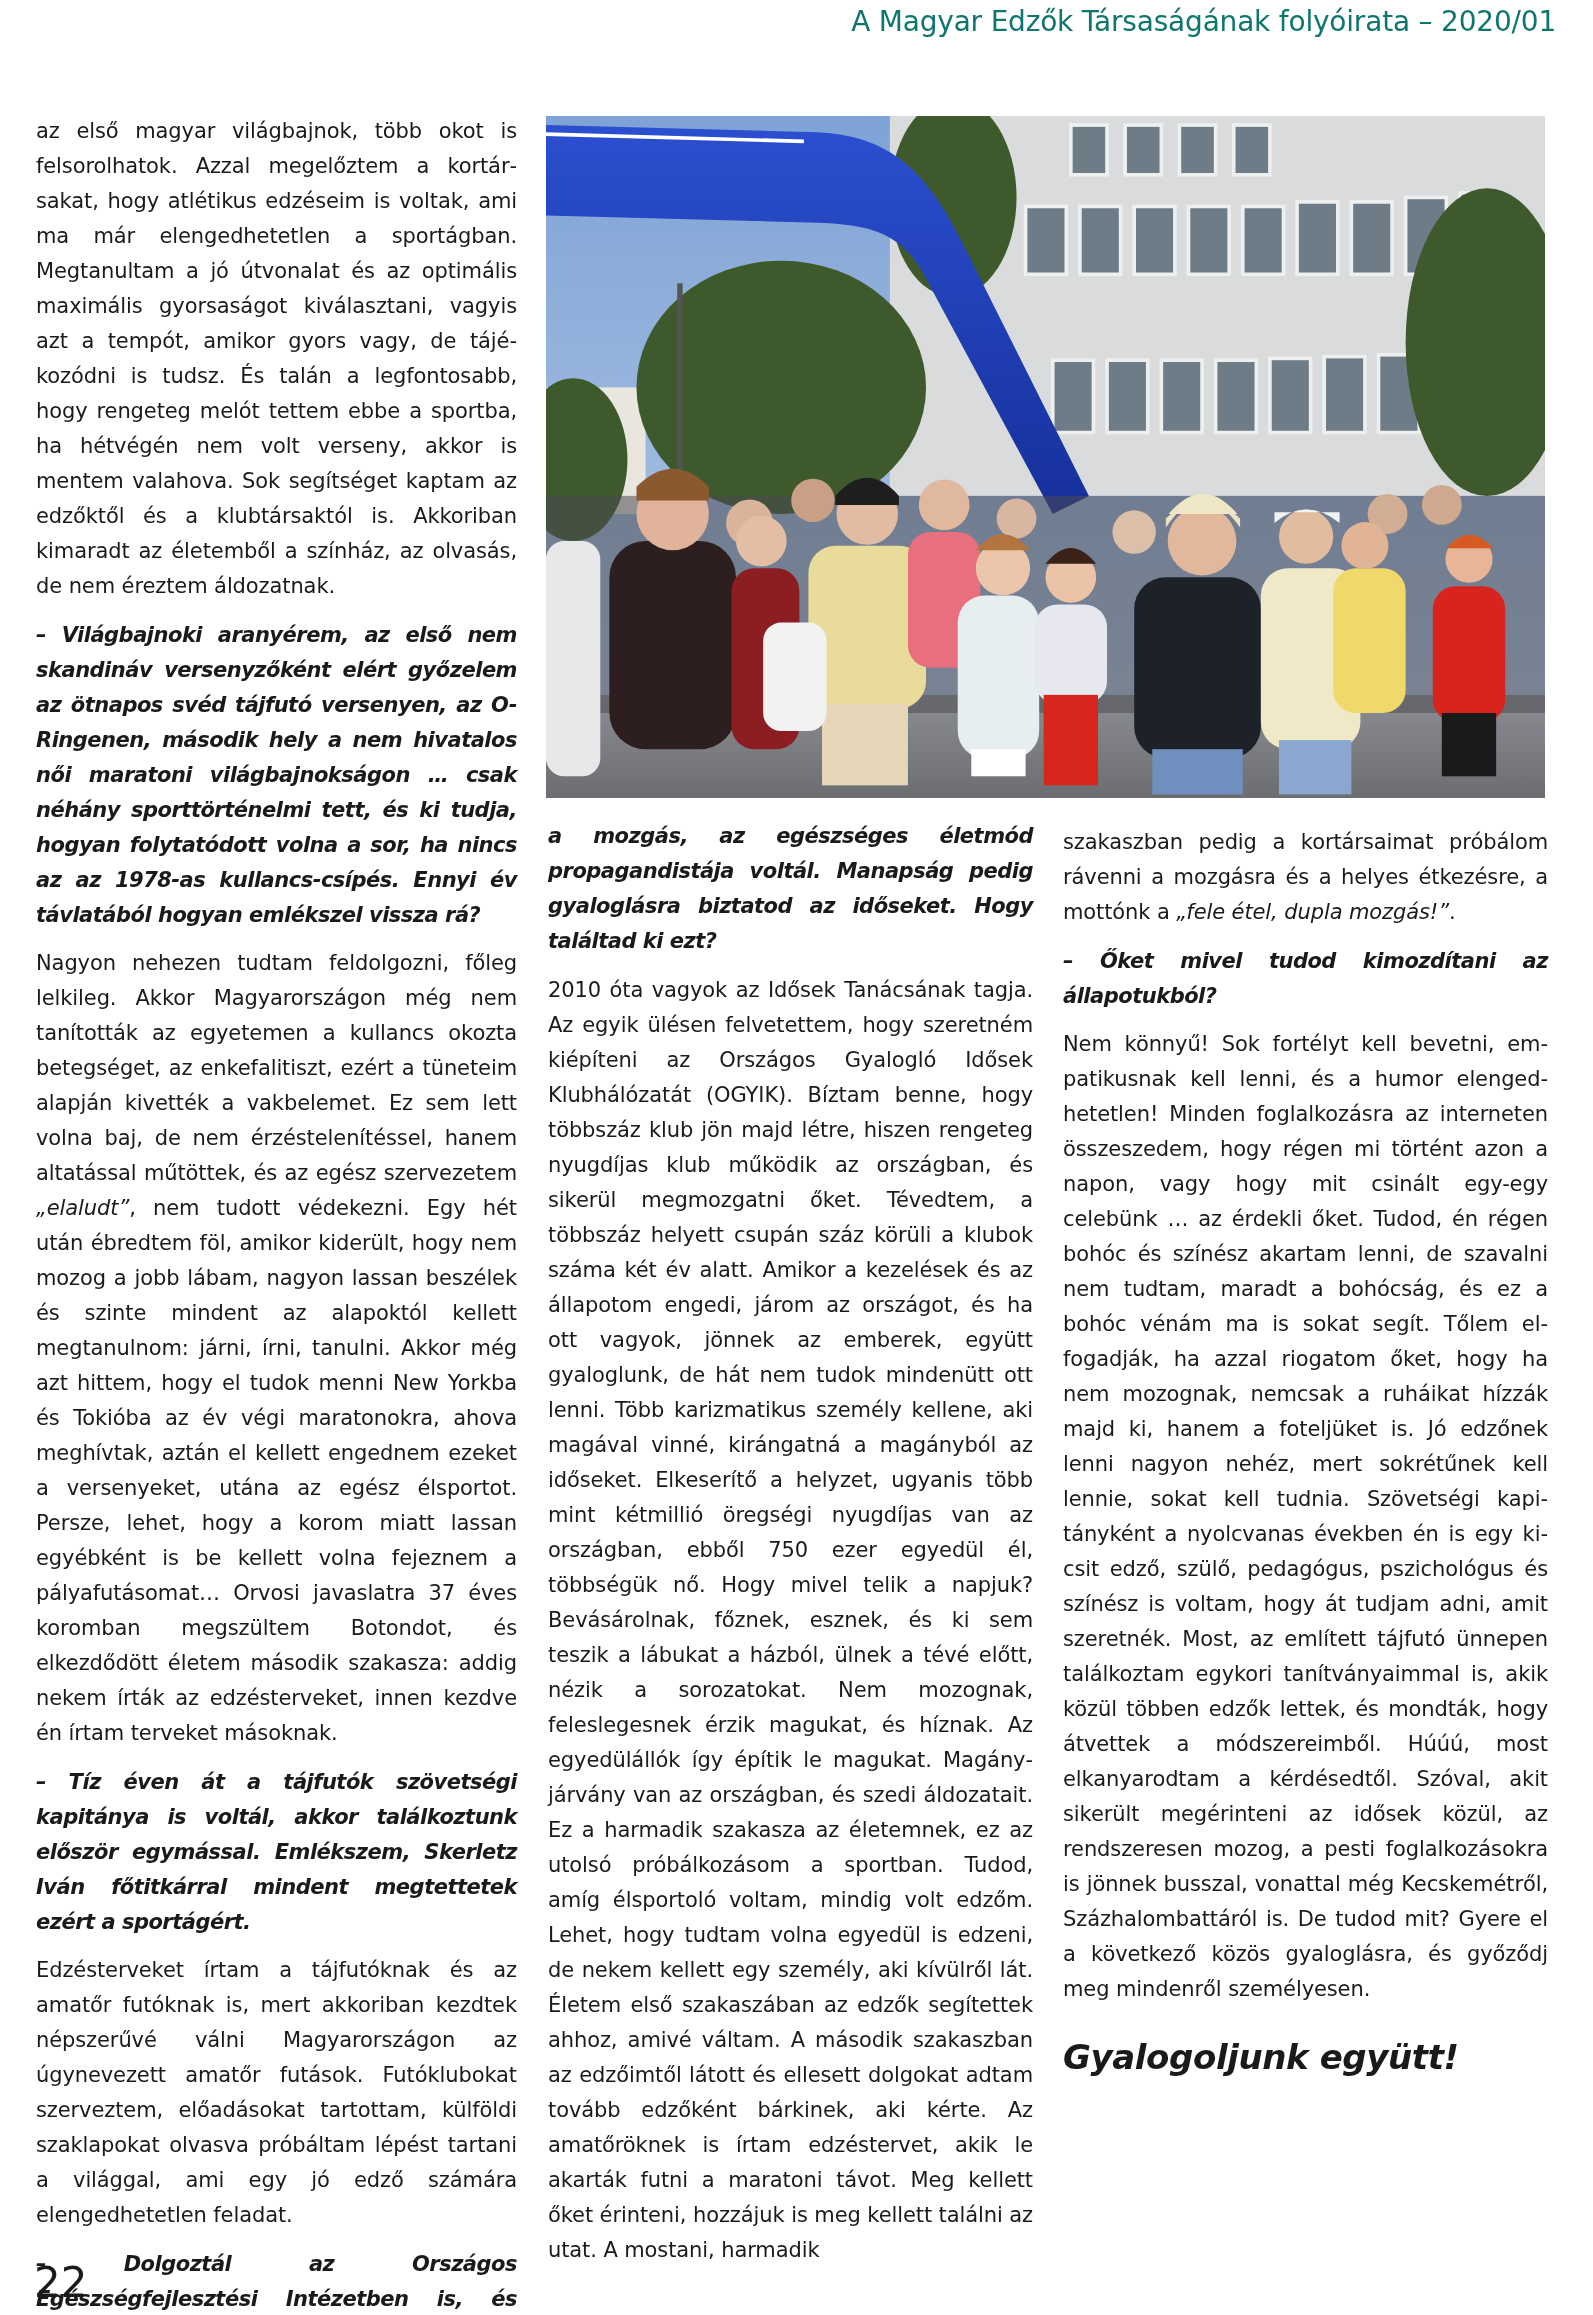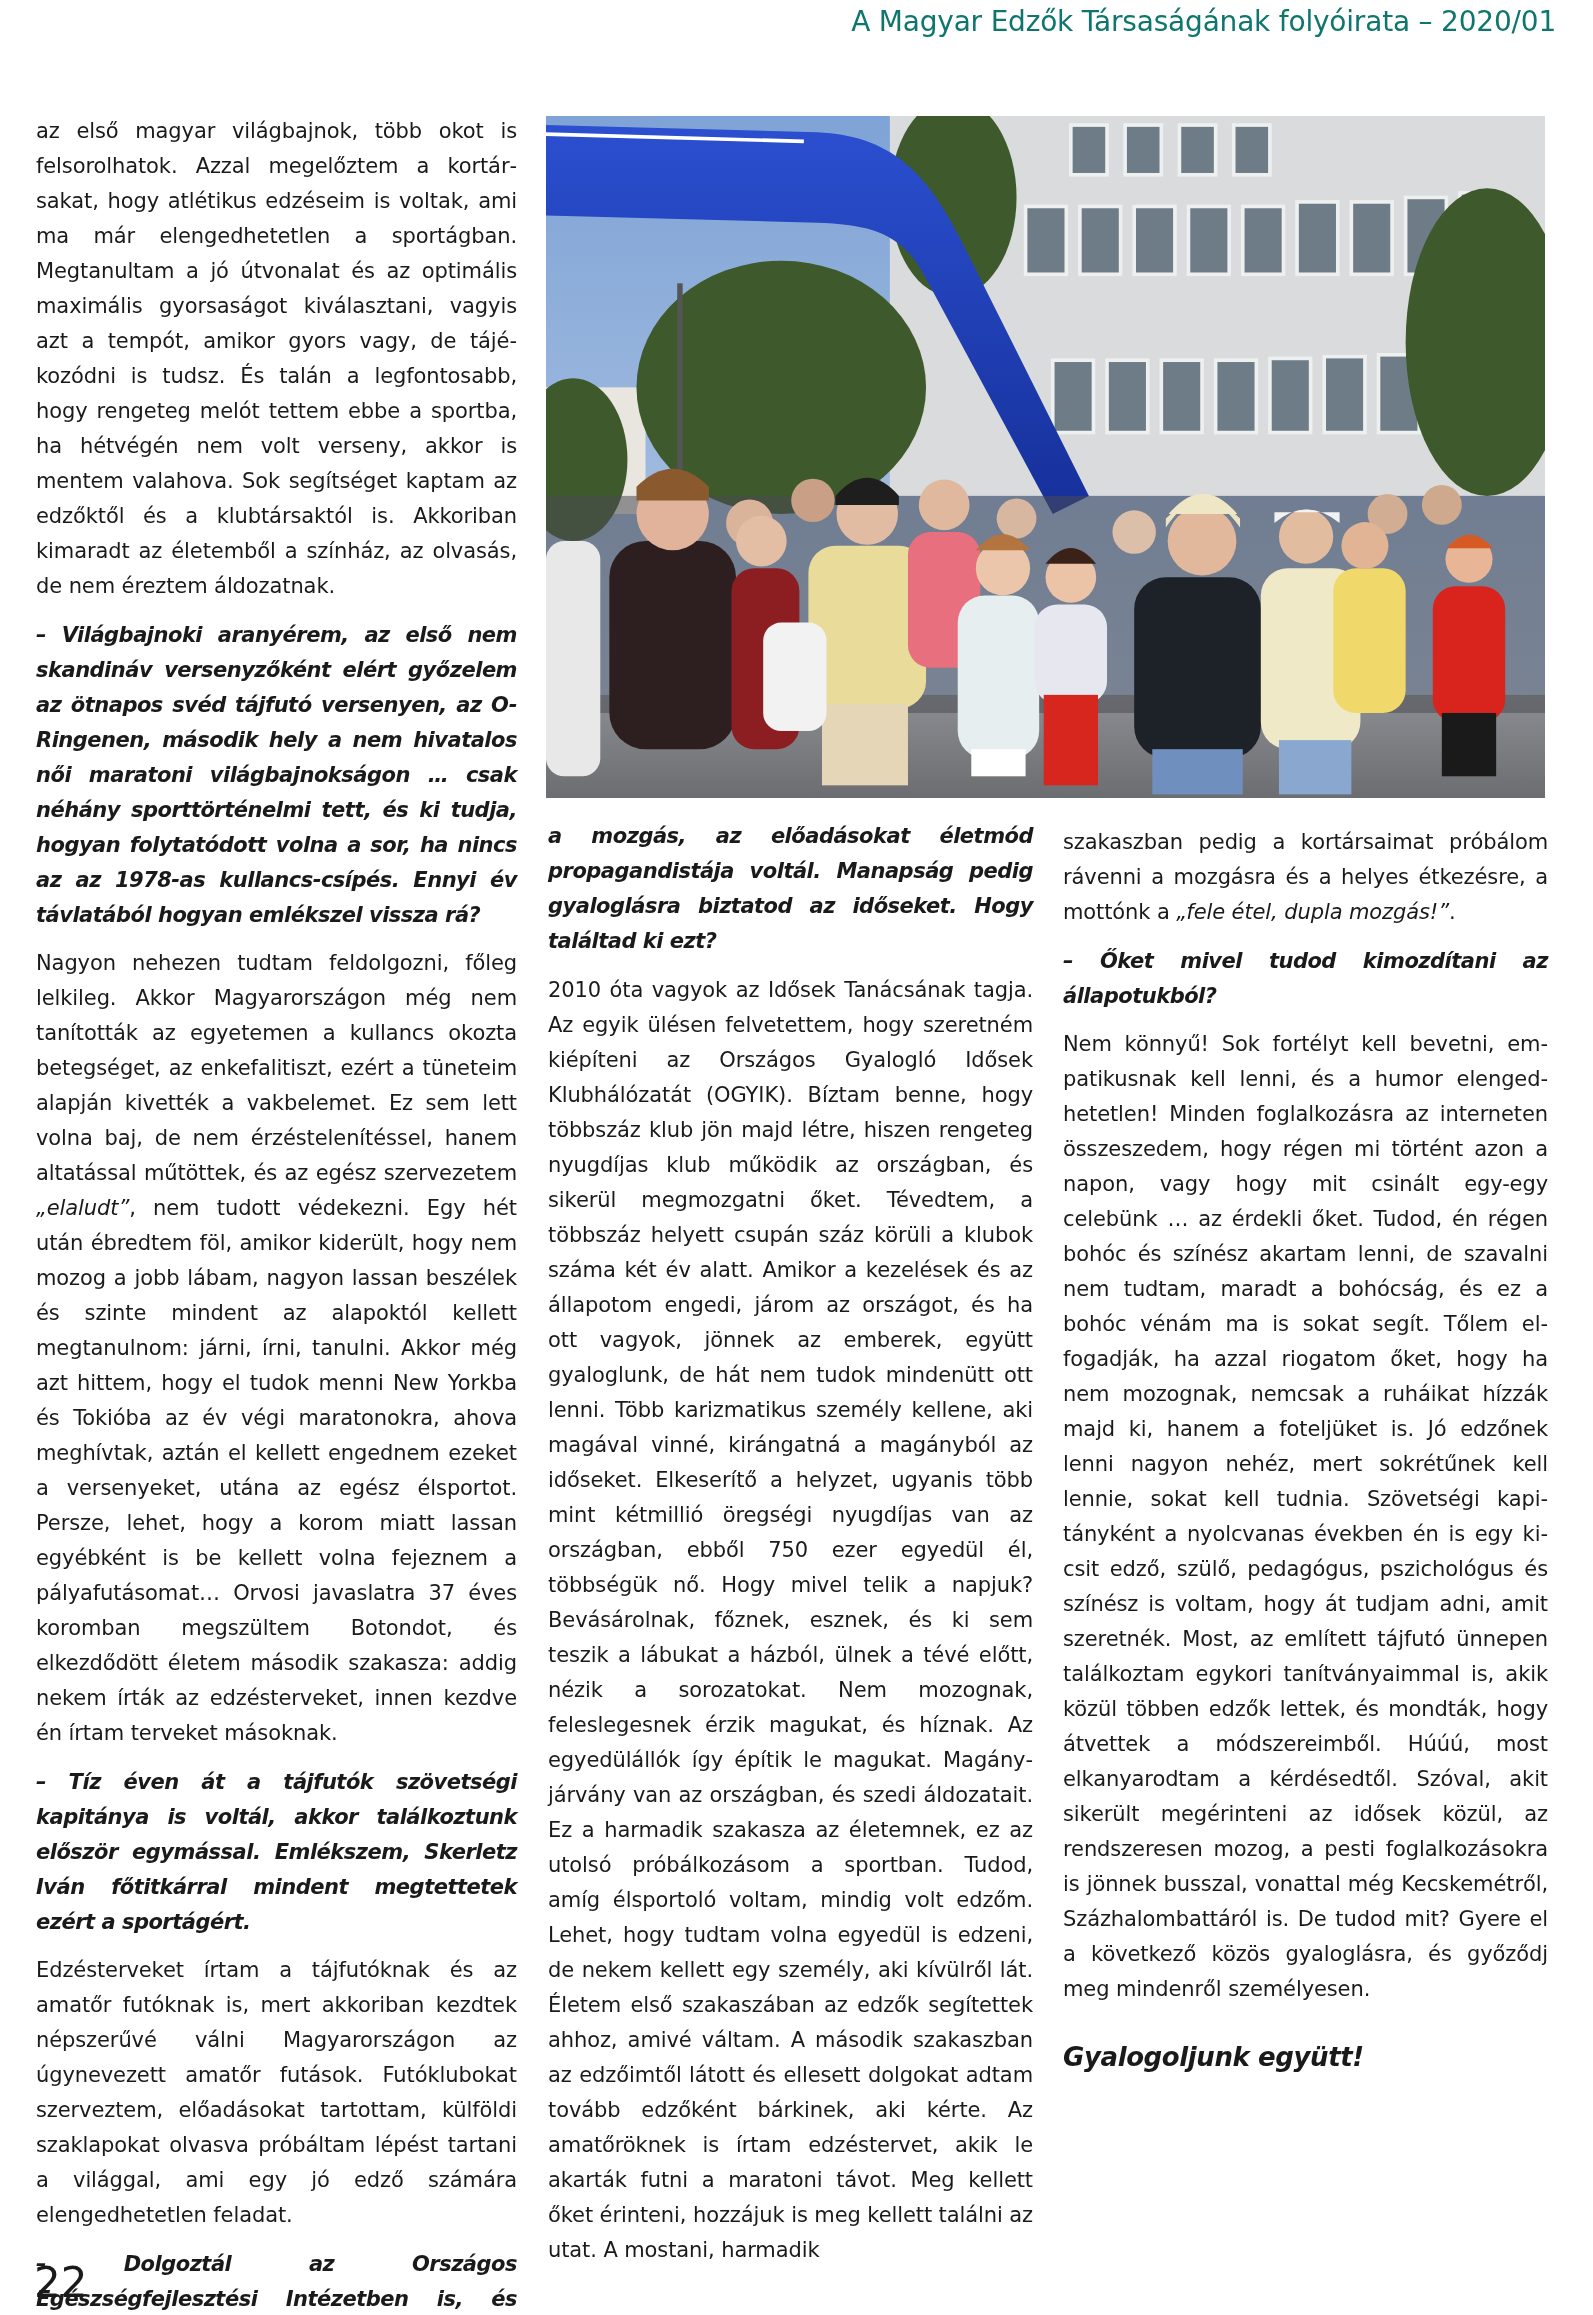--- a/index.html
+++ b/index.html
@@ -8,21 +8,21 @@
   .header { position:absolute; right:38px; top:5.4px; font-size:28px; color:#0f766e;
             font-family:"DejaVu Sans", sans-serif; letter-spacing:-0.2px; }
   .col { position:absolute; font-size:21px; line-height:35px; text-align:justify;
          hyphens:manual; letter-spacing:-0.1px; }
   .col p { margin:0 0 13.6px 0; }
   .col p.q { font-weight:bold; font-style:italic; letter-spacing:-0.5px; }
   .col .it { font-style:italic; }
   #col1 { left:36px; top:114px; width:481px; }
   #col2 { left:548px; top:819px; width:485px; }
   #col3 { left:1063px; top:825px; width:485px; }
-  .subhead { font-weight:bold; font-style:italic; font-size:26px; margin:33px 0 18px 0 !important; letter-spacing:-0.4px; }
+  .subhead { font-weight:bold; font-style:italic; font-size:34px; margin:33px 0 18px 0 !important; letter-spacing:-0.4px; }
   .photo { position:absolute; left:546px; top:116px; width:999px; height:682px; overflow:hidden; background:#9fb8d9; }
   .photo svg { width:100%; height:100%; display:block; }
   .pagenum { position:absolute; left:34px; top:2258px; font-size:42px; color:#1a1a1a; }
 </style>
 </head>
 <body>
 
 <div class="header">A Magyar Edzők Társaságának folyóirata – 2020/01</div>
 
 <div class="col" id="col1">
@@ -155,21 +155,21 @@
       <circle cx="1020" cy="490" r="26" fill="#e8b596"></circle>
       <path d="M995,478 q25,-30 52,0" fill="#d65a24"></path>
     </g>
     <g>
       <rect x="0" y="470" width="60" height="260" rx="20" fill="#e8e8e8"></rect>
     </g>
   </svg>
 </div>
 
 <div class="col" id="col2">
-  <p class="q">a mozgás, az előadásokat életmód propagan­distája voltál. Manapság pedig gyaloglásra biztatod az időseket. Hogy találtad ki ezt?</p>
+  <p class="q">a mozgás, az egészséges életmód propagan­distája voltál. Manapság pedig gyaloglásra biztatod az időseket. Hogy találtad ki ezt?</p>
   <p>2010 óta vagyok az Idősek Tanácsának tag­ja. Az egyik ülésen felvetettem, hogy szeret­ném kiépíteni az Országos Gyalogló Idősek Klubhálózatát (OGYIK). Bíztam benne, hogy többszáz klub jön majd létre, hiszen renge­teg nyugdíjas klub működik az országban, és sikerül megmozgatni őket. Tévedtem, a többszáz helyett csupán száz körüli a klu­bok száma két év alatt. Amikor a kezelések és az állapotom engedi, járom az orszá­got, és ha ott vagyok, jönnek az emberek, együtt gyaloglunk, de hát nem tudok min­denütt ott lenni. Több karizmatikus személy kellene, aki magával vinné, kirángatná a magányból az időseket. Elkeserítő a hely­zet, ugyanis több mint kétmillió öregségi nyugdíjas van az országban, ebből 750 ezer egyedül él, többségük nő. Hogy mivel telik a napjuk? Bevásárolnak, főznek, esznek, és ki sem teszik a lábukat a házból, ülnek a tévé előtt, nézik a sorozatokat. Nem mozognak, feleslegesnek érzik magukat, és híznak. Az egyedülállók így építik le magukat. Magány­járvány van az országban, és szedi áldozata­it. Ez a harmadik szakasza az életemnek, ez az utolsó próbálkozásom a sportban. Tudod, amíg élsportoló voltam, mindig volt edzőm. Lehet, hogy tudtam volna egyedül is edzeni, de nekem kellett egy személy, aki kívülről lát. Életem első szakaszában az edzők se­gítettek ahhoz, amivé váltam. A második szakaszban az edzőimtől látott és ellesett dolgokat adtam tovább edzőként bárkinek, aki kérte.  Az amatőröknek is írtam edzés­tervet, akik le akarták futni a maratoni távot. Meg kellett őket érinteni, hozzájuk is meg kellett találni az utat. A mostani, harmadik</p>
 </div>
 
 <div class="col" id="col3">
   <p><span>szakaszban pedig a kortársaimat próbálom rávenni a mozgásra és a helyes étkezésre, a mottónk a </span><span class="it">„fele étel, dupla mozgás!”</span><span>.</span></p>
   <p class="q">– Őket mivel tudod kimozdítani az állapotuk­ból?</p>
   <p>Nem könnyű! Sok fortélyt kell bevetni, em­patikusnak kell lenni, és a humor elenged­hetetlen! Minden foglalkozásra az inter­neten összeszedem, hogy régen mi történt azon a napon, vagy hogy mit csinált egy-egy celebünk … az érdekli őket. Tudod, én régen bohóc és színész akartam lenni, de szaval­ni nem tudtam, maradt a bohócság, és ez a bohóc vénám ma is sokat segít. Tőlem el­fogadják, ha azzal riogatom őket, hogy ha nem mozognak, nemcsak a ruháikat hízzák majd ki, hanem a foteljüket is. Jó edzőnek lenni nagyon nehéz, mert sokrétűnek kell lennie, sokat kell tudnia. Szövetségi kapi­tányként a nyolcvanas években én is egy ki­csit edző, szülő, pedagógus, pszichológus és színész is voltam, hogy át tudjam adni, amit szeretnék. Most, az említett tájfutó ünnepen találkoztam egykori tanítványaimmal is, akik közül többen edzők lettek, és mond­ták, hogy átvettek a módszereimből. Húúú, most elkanyarodtam a kérdésedtől. Szóval, akit sikerült megérinteni az idősek közül, az rendszeresen mozog, a pesti foglalkozások­ra is jönnek busszal, vonattal még Kecske­métről, Százhalombattáról is. De tudod mit? Gyere el a következő közös gyaloglásra, és győződj meg mindenről személyesen.</p>
   <p class="subhead">Gyalogoljunk együtt!</p>
 </div>
 

